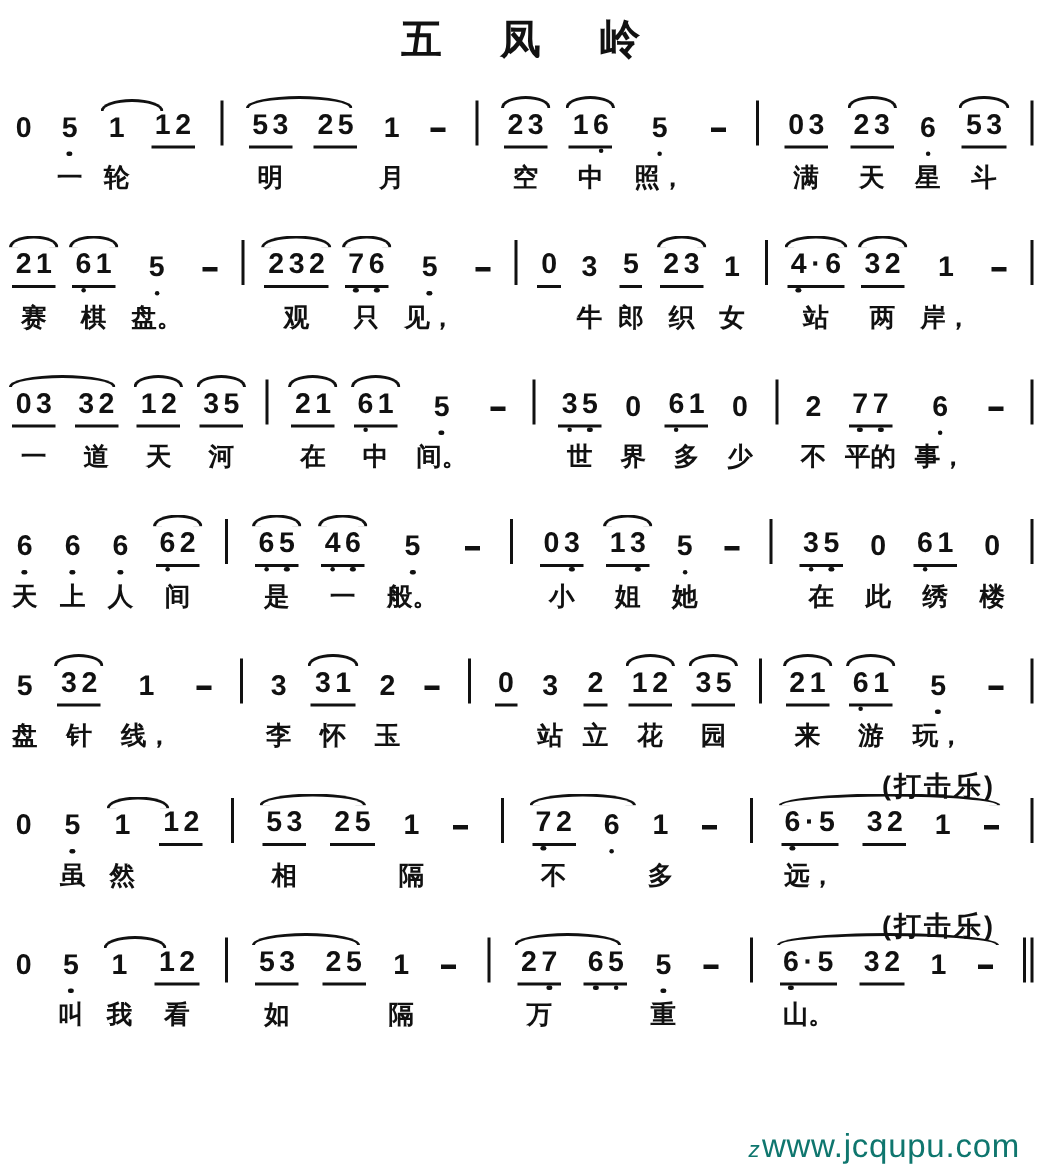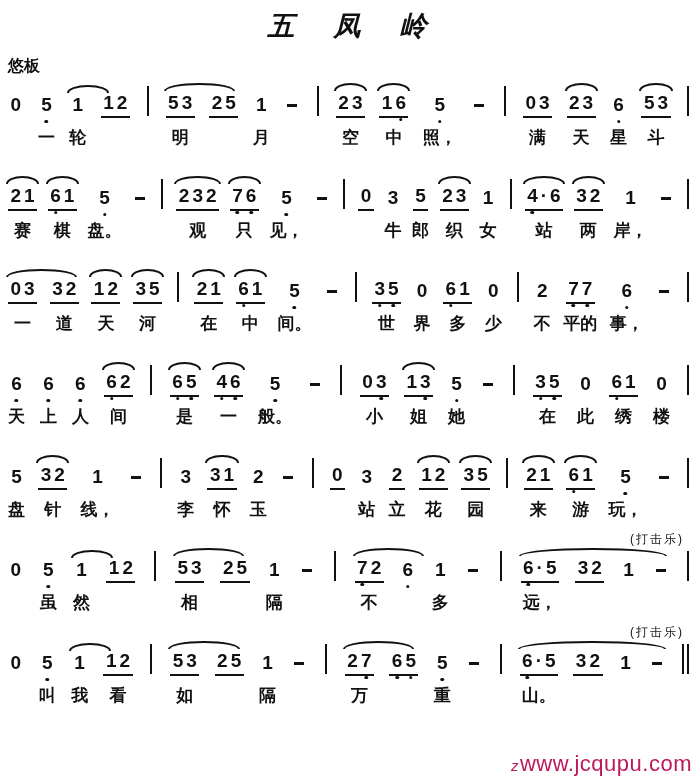--- a/index.html
+++ b/index.html
@@ -1,19 +1,19 @@
 <!DOCTYPE html>
 <html><head>
 <meta charset="utf-8">
 <style>
   html,body{margin:0;padding:0;background:#e8e8e8;}
   .page{position:relative;width:700px;height:780px;background:#ffffff;overflow:hidden;
         font-family:"Liberation Sans","DejaVu Sans",sans-serif;color:#111;}
   
-  .title{margin:8px 0 0;text-align:center;font-size:27px;font-weight:700;letter-spacing:6px;font-style:italic;}
+  .title{margin:8px 0 0;text-align:center;font-size:27px;font-weight:700;letter-spacing:6px;}
   .credits{text-align:right;margin:8px 12px 0;font-size:15px;font-weight:700;line-height:1.6;}
   .tempo{margin:12px 0 -14px 8px;font-size:16px;font-weight:700;}
   
   .score{display:block;}
   .sys{display:flex;justify-content:space-between;align-items:flex-end;position:relative;margin:37px 8px 0;}
   .sys:first-child{margin-top:30px;}
   .tok{position:relative;display:flex;flex-direction:column;align-items:center;}
   .note{height:20px;display:flex;align-items:flex-end;font-weight:700;font-size:19px;
         line-height:20px;padding:0 1px 3px;}
   .note.u{border-bottom:2px solid #111;}
@@ -22,31 +22,30 @@
         width:3.5px;height:3.5px;background:#111;border-radius:50%;}
   .dash{display:block;width:10px;height:3px;background:#111;margin:0 2px 8px;}
   .bline{display:block;width:2px;height:30px;background:#111;margin:0 1.5px;}
   .note.barn{border:none;padding-bottom:2px;}
   .ly{height:22px;margin-top:9px;font-size:17px;font-weight:700;line-height:22px;white-space:nowrap;min-width:4px;}
   .arc{position:absolute;top:-10px;left:-2px;height:8px;border:2px solid #111;border-bottom:none;
        border-radius:50% 50% 0 0/100% 100% 0 0;box-sizing:border-box;pointer-events:none;}
   .w1{width:calc(100% + 4px);}
   .w2{width:245%;}
   .w3{width:385%;}
-  .ann{position:absolute;right:8px;top:-27px;font-size:12px;font-weight:400;letter-spacing:2px;}
+  .ann{position:absolute;right:28px;top:-27px;font-size:18px;font-weight:700;letter-spacing:2px;}
   
-  .wm{position:absolute;right:8px;bottom:3px;font-size:22px;color:#be185d;letter-spacing:0.5px;}
+  .wm{position:absolute;right:20px;bottom:3px;font-size:22px;color:#0f766e;letter-spacing:0.5px;}
   .wm .lg{font-size:15px;margin-right:1px;font-style:italic;}
 </style>
 </head>
 <body>
 
 <div class="page">
   <h1 class="title">五　凤　岭</h1>
-  <div class="tempo">悠板</div>
   <div class="score" id="score">
       <div class="sys">
         <span class="tok">
           <span class="note">
             <span class="ch">0</span>
           </span>
           <span class="ly"></span>
         </span>
         <span class="tok">
           <span class="note">

